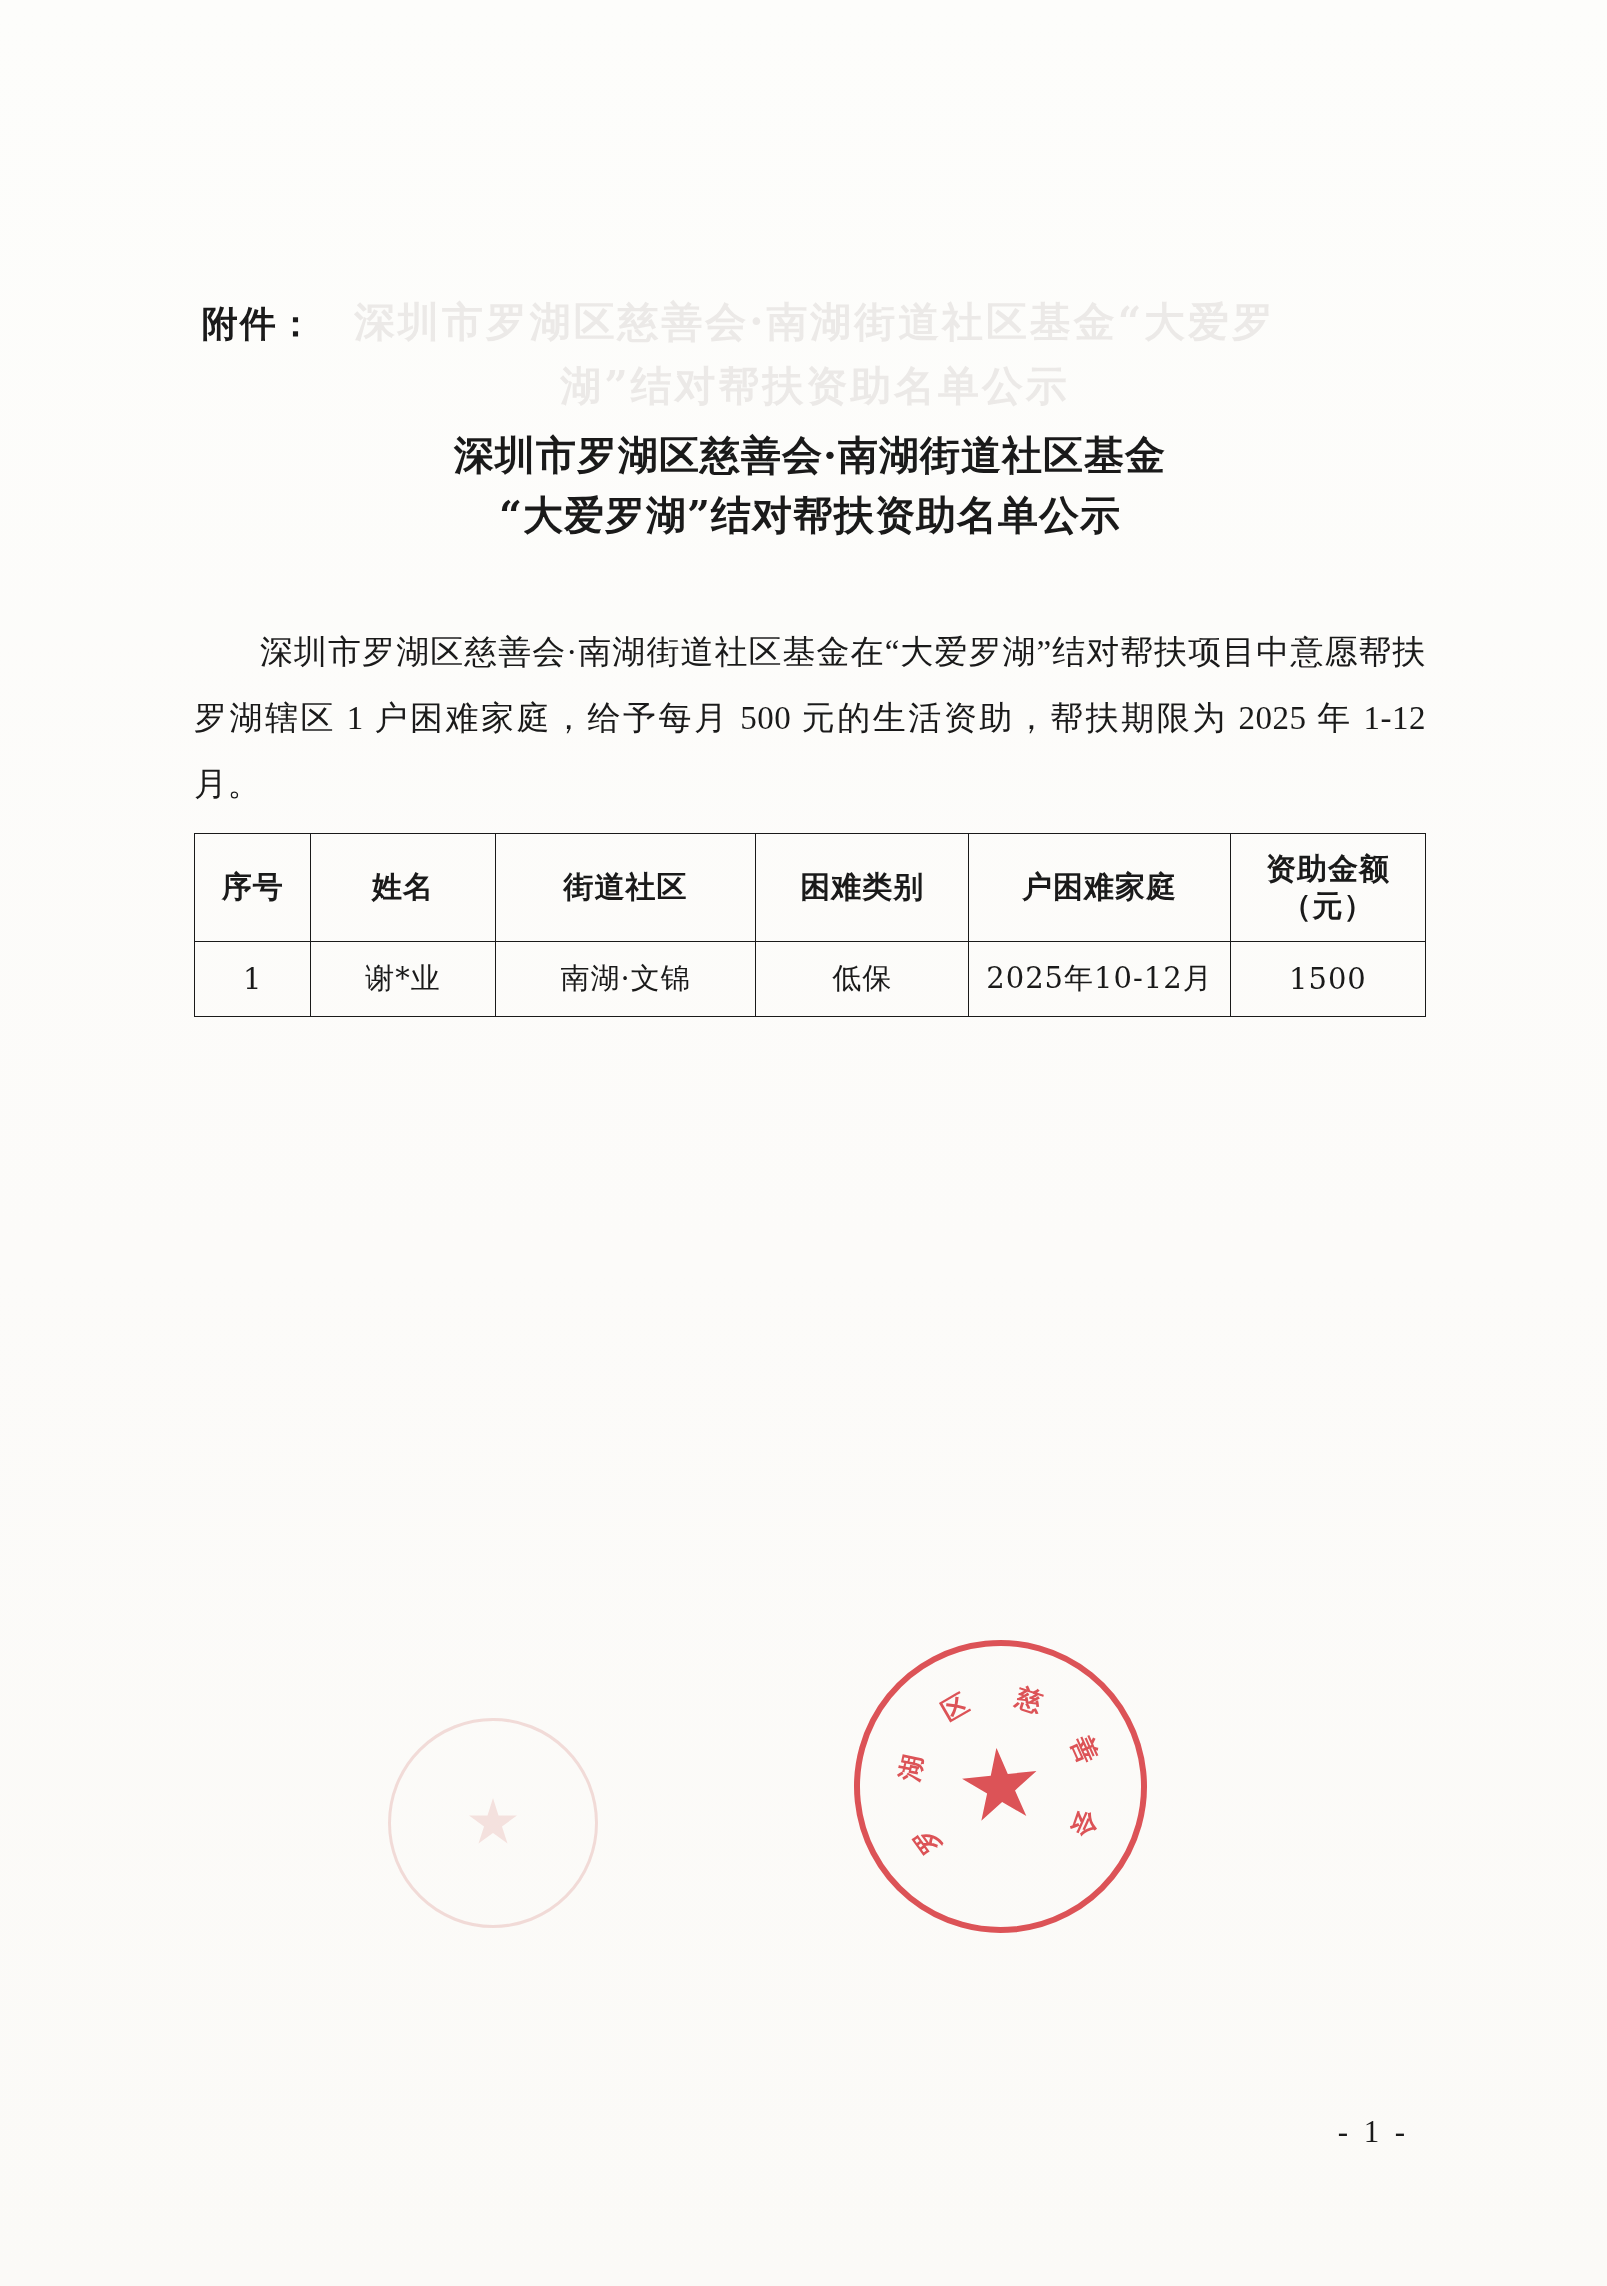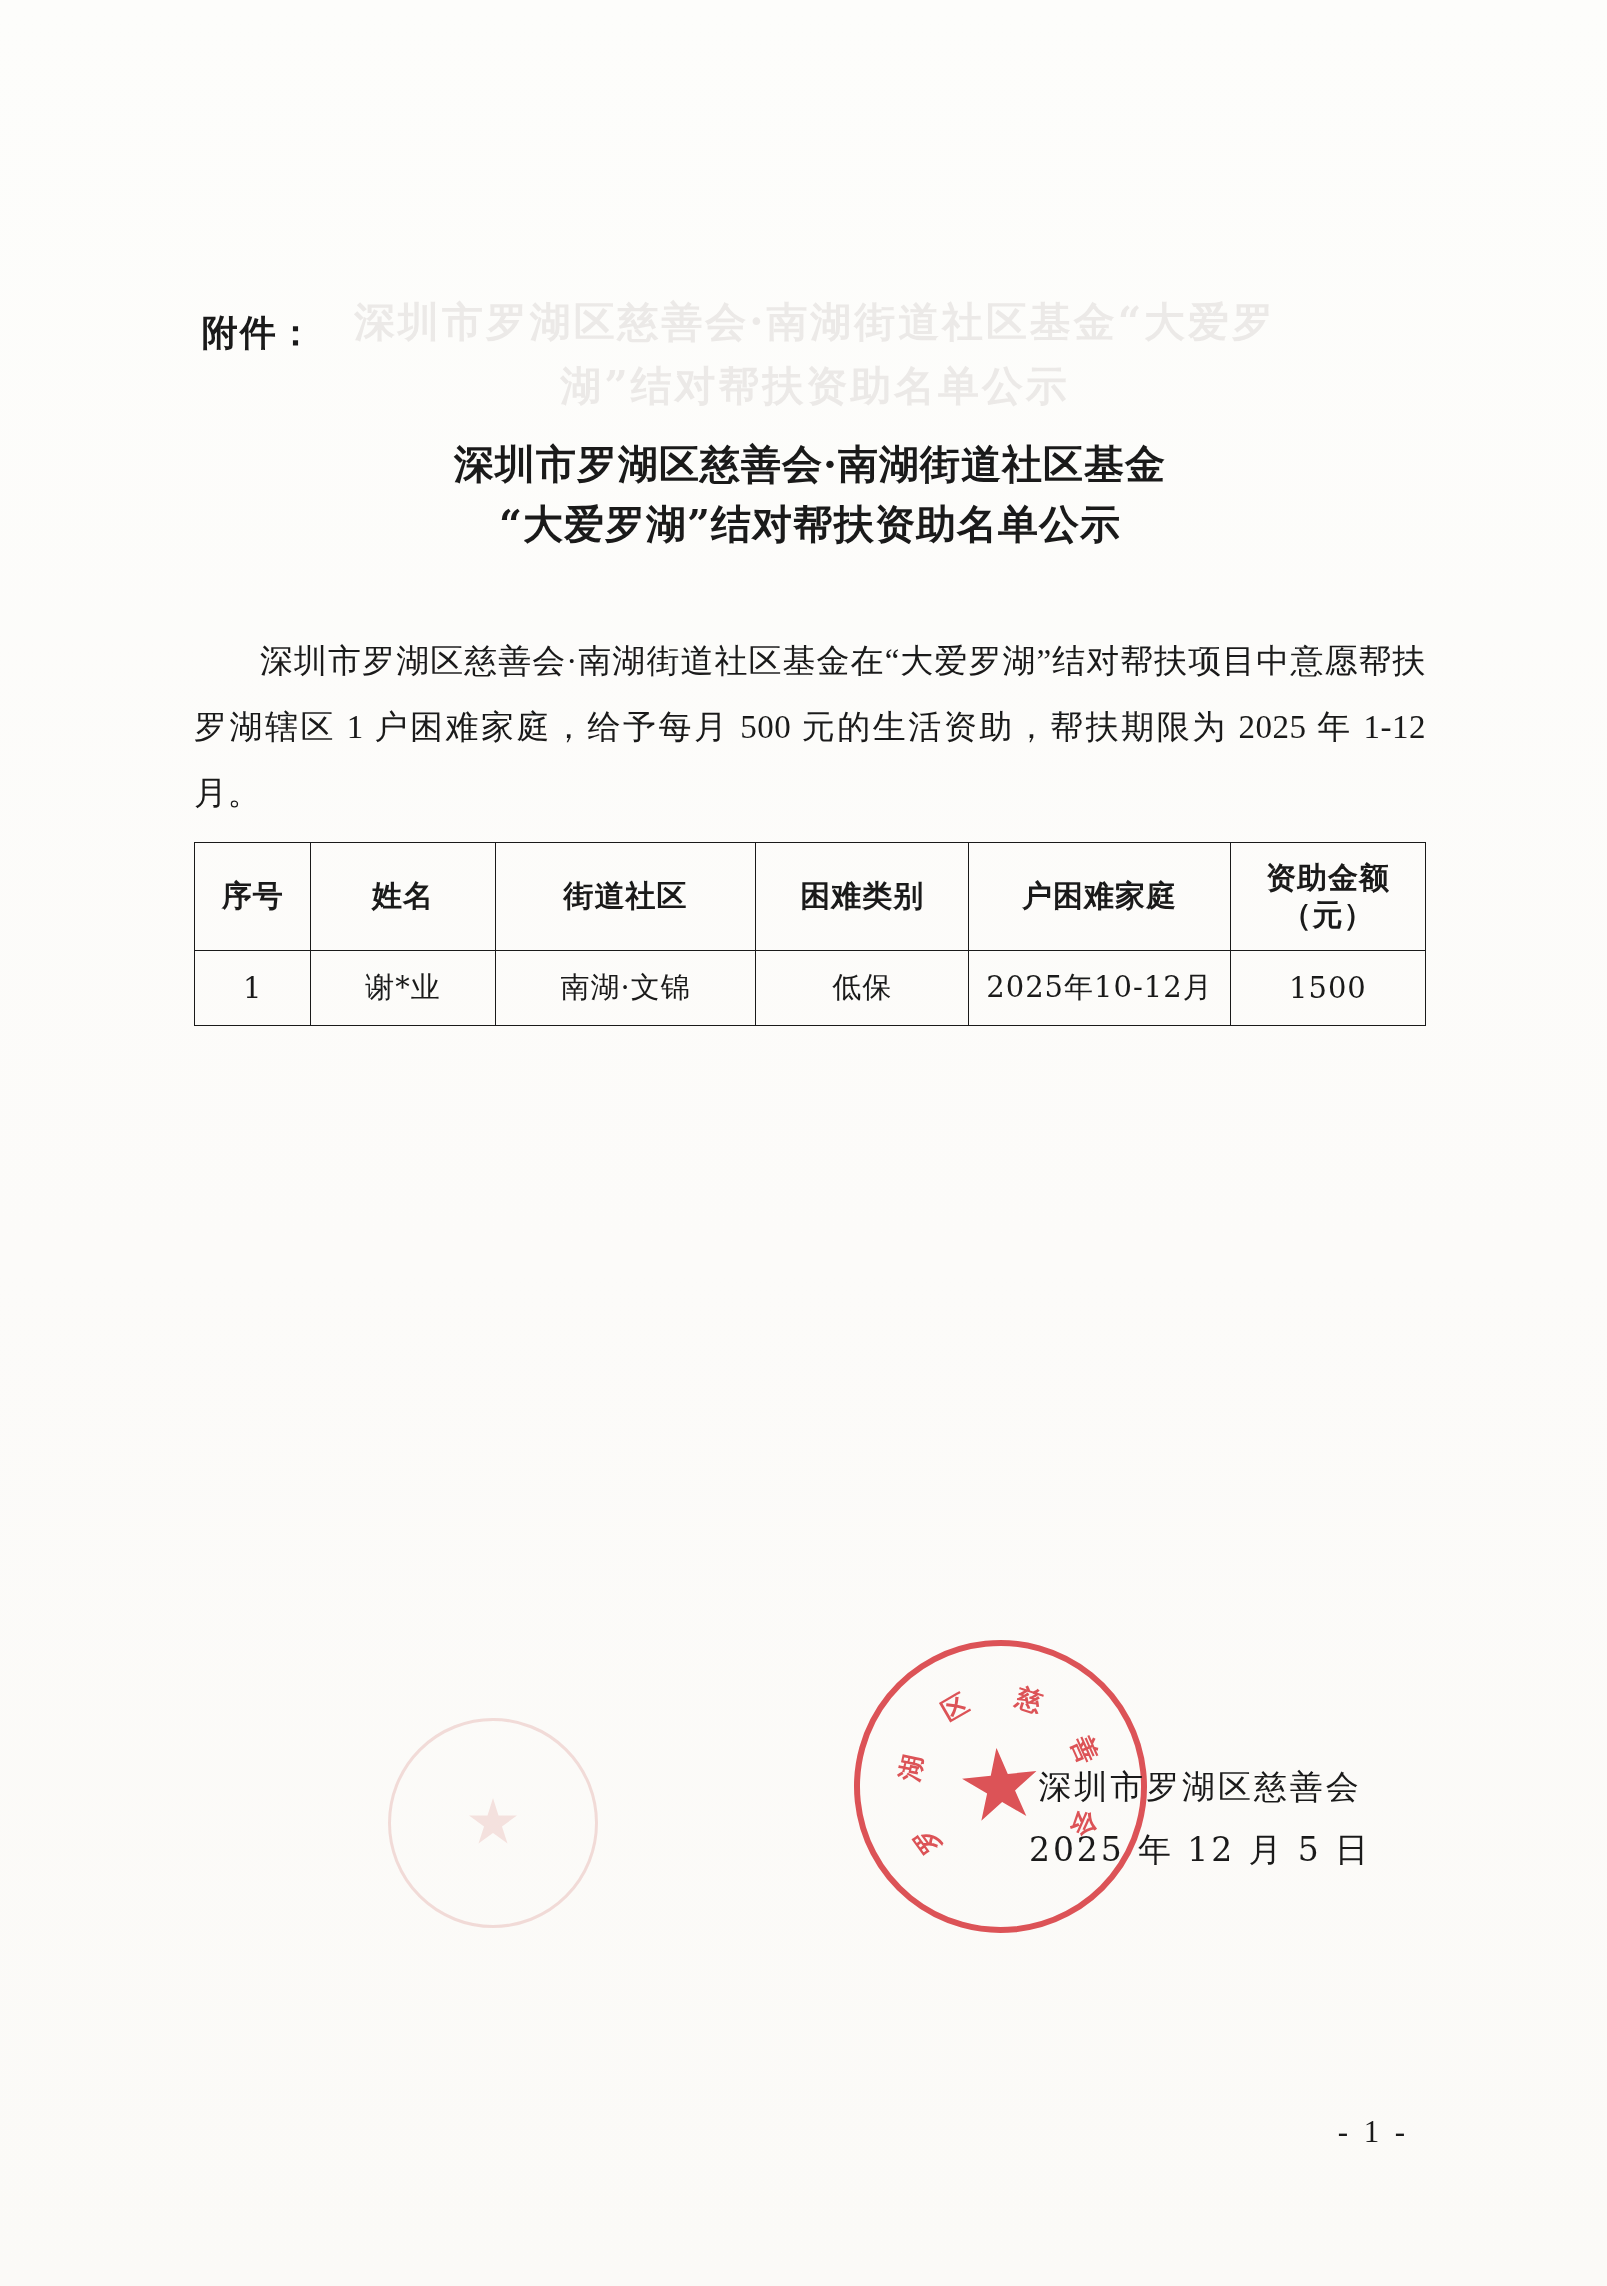--- a/index.html
+++ b/index.html
@@ -21,21 +21,21 @@
   
   .paper-tint {
     position: absolute;
     inset: 0;
     background: linear-gradient(180deg, #fdfdfb 0%, #fcfbf9 55%, #fbfaf7 100%);
     pointer-events: none;
   }
   .content {
     position: absolute;
     left: 194px;
-    top: 309px;
+    top: 300px;
     width: 1232px;
   }
   .attach-label {
     font-size: 36px;
     font-weight: bold;
     letter-spacing: 1.9px;
     margin-left: 7.8px;
     font-family: "DejaVu Serif", "Liberation Serif", serif;
   }
   .doc-title {
@@ -252,20 +252,16 @@
     <div class="arc-text" id="seal-arc">
         <span style="transform: rotate(-120deg) translate(-50%, -109px);">罗</span>
         <span style="transform: rotate(-72deg) translate(-50%, -109px);">湖</span>
         <span style="transform: rotate(-24deg) translate(-50%, -109px);">区</span>
         <span style="transform: rotate(24deg) translate(-50%, -109px);">慈</span>
         <span style="transform: rotate(72deg) translate(-50%, -109px);">善</span>
         <span style="transform: rotate(120deg) translate(-50%, -109px);">会</span>
       </div>
   </div>
 
-  <div class="sign-block">
-    <div>深圳市罗湖区慈善会</div>
-    <div>2025 年 12 月 5 日</div>
-  </div>
 
   <div class="page-num">- 1 -</div>
 </div>
 
 
 </body></html>

